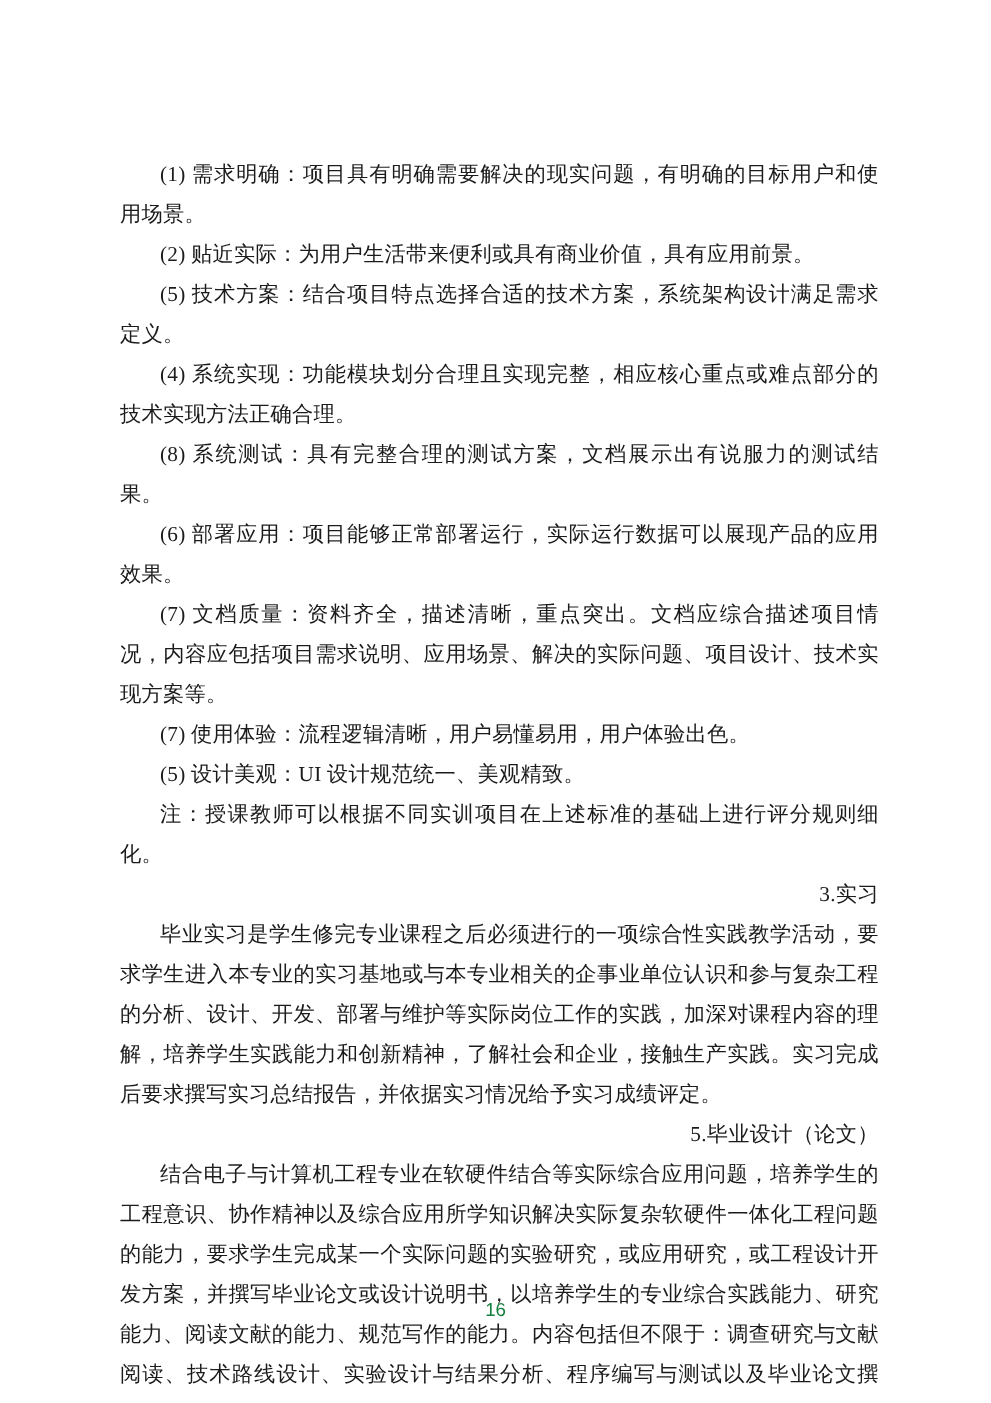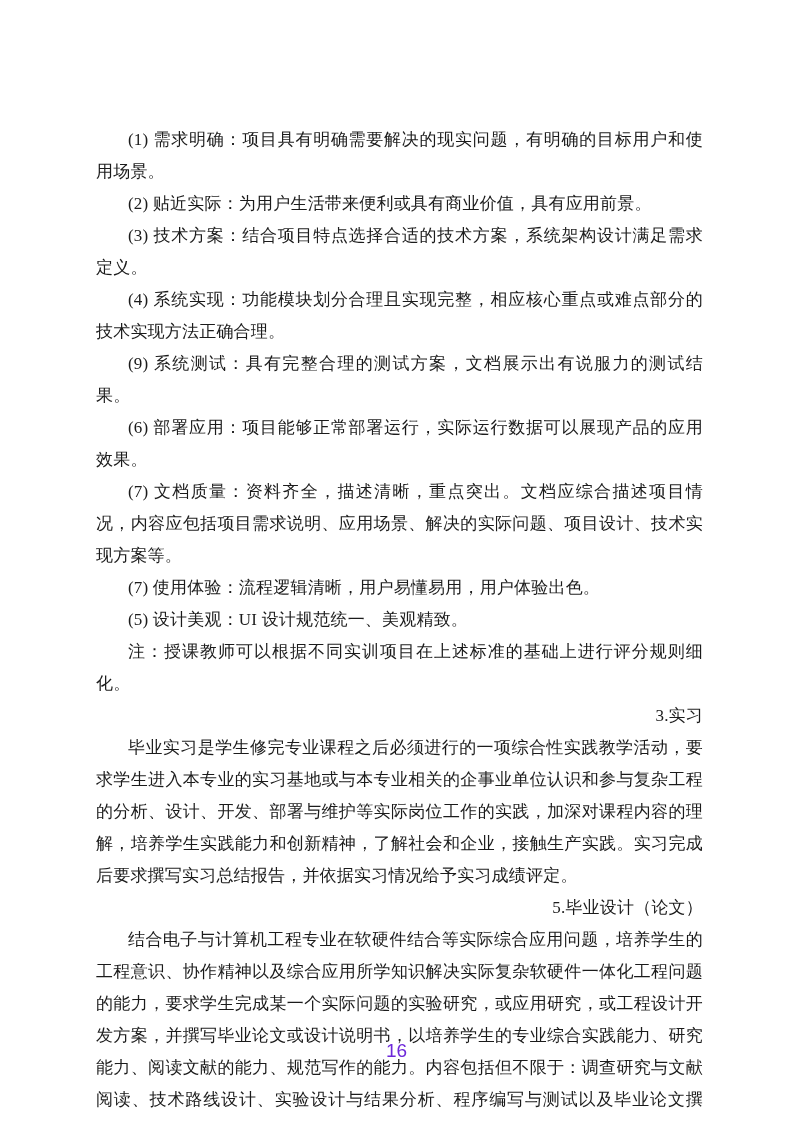--- a/index.html
+++ b/index.html
@@ -39,34 +39,34 @@
     text-indent: 16px;
     text-align: right;
   }
   .footer {
     position: absolute;
     left: 0;
     right: 0;
     top: 1040px;
     text-align: center;
     font-family: "Liberation Sans", "DejaVu Sans", sans-serif;
-    font-size: 19px;
-    color: #6d28d9;
+    font-size: 15px;
+    color: #15803d;
   }
 </style>
 </head>
 <body>
 
 <div class="page">
   <div class="content">
     <p class="para">(1) 需求明确：项目具有明确需要解决的现实问题，有明确的目标用户和使用场景。</p>
     <p class="para">(2) 贴近实际：为用户生活带来便利或具有商业价值，具有应用前景。</p>
-    <p class="para">(3) 技术方案：结合项目特点选择合适的技术方案，系统架构设计满足需求定义。</p>
+    <p class="para">(5) 技术方案：结合项目特点选择合适的技术方案，系统架构设计满足需求定义。</p>
     <p class="para">(4) 系统实现：功能模块划分合理且实现完整，相应核心重点或难点部分的技术实现方法正确合理。</p>
-    <p class="para">(9) 系统测试：具有完整合理的测试方案，文档展示出有说服力的测试结果。</p>
+    <p class="para">(8) 系统测试：具有完整合理的测试方案，文档展示出有说服力的测试结果。</p>
     <p class="para">(6) 部署应用：项目能够正常部署运行，实际运行数据可以展现产品的应用效果。</p>
     <p class="para">(7) 文档质量：资料齐全，描述清晰，重点突出。文档应综合描述项目情况，内容应包括项目需求说明、应用场景、解决的实际问题、项目设计、技术实现方案等。</p>
     <p class="para">(7) 使用体验：流程逻辑清晰，用户易懂易用，用户体验出色。</p>
     <p class="para">(5) 设计美观：UI 设计规范统一、美观精致。</p>
     <p class="para">注：授课教师可以根据不同实训项目在上述标准的基础上进行评分规则细化。</p>
     <p class="heading">3.实习</p>
     <p class="para">毕业实习是学生修完专业课程之后必须进行的一项综合性实践教学活动，要求学生进入本专业的实习基地或与本专业相关的企事业单位认识和参与复杂工程的分析、设计、开发、部署与维护等实际岗位工作的实践，加深对课程内容的理解，培养学生实践能力和创新精神，了解社会和企业，接触生产实践。实习完成后要求撰写实习总结报告，并依据实习情况给予实习成绩评定。</p>
     <p class="heading">5.毕业设计（论文）</p>
     <p class="para">结合电子与计算机工程专业在软硬件结合等实际综合应用问题，培养学生的工程意识、协作精神以及综合应用所学知识解决实际复杂软硬件一体化工程问题的能力，要求学生完成某一个实际问题的实验研究，或应用研究，或工程设计开发方案，并撰写毕业论文或设计说明书，以培养学生的专业综合实践能力、研究能力、阅读文献的能力、规范写作的能力。内容包括但不限于：调查研究与文献阅读、技术路线设计、实验设计与结果分析、程序编写与测试以及毕业论文撰写，并要求进行选题、开题、中期检查、系统答辩与论文答辩。依据毕业设计（论文）的指导、评阅和答辩等各个阶段的评分形成最终成绩评定。</p>
   </div>

